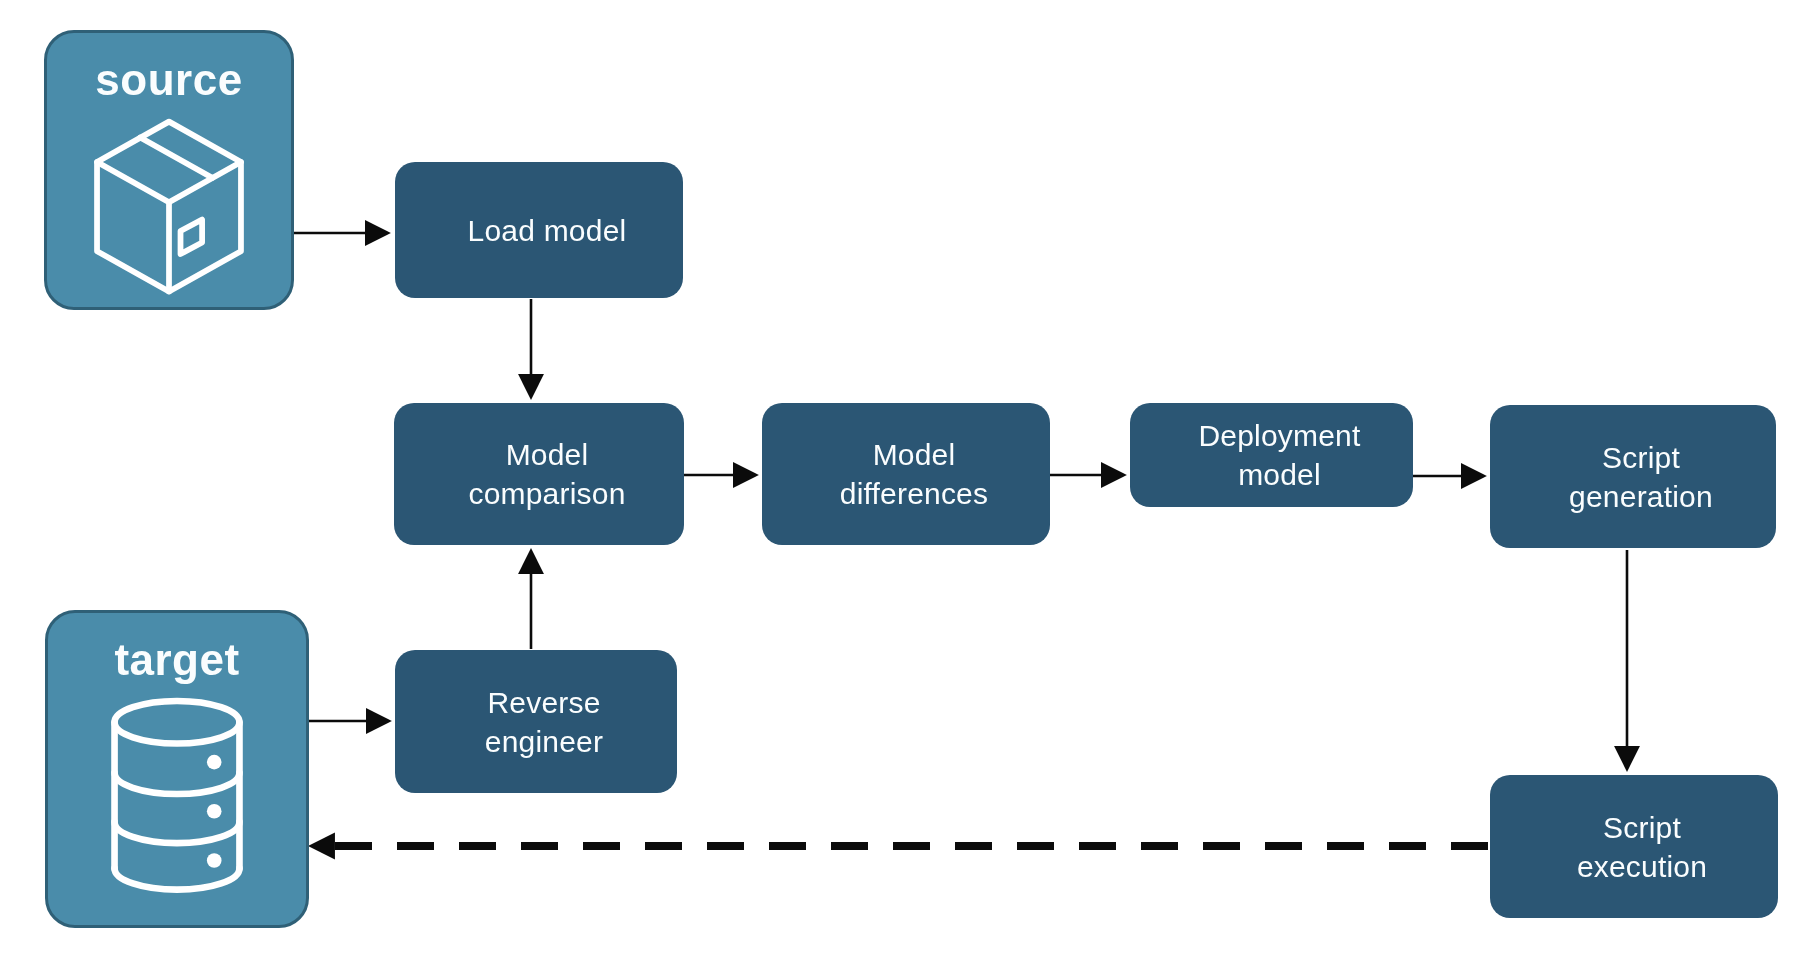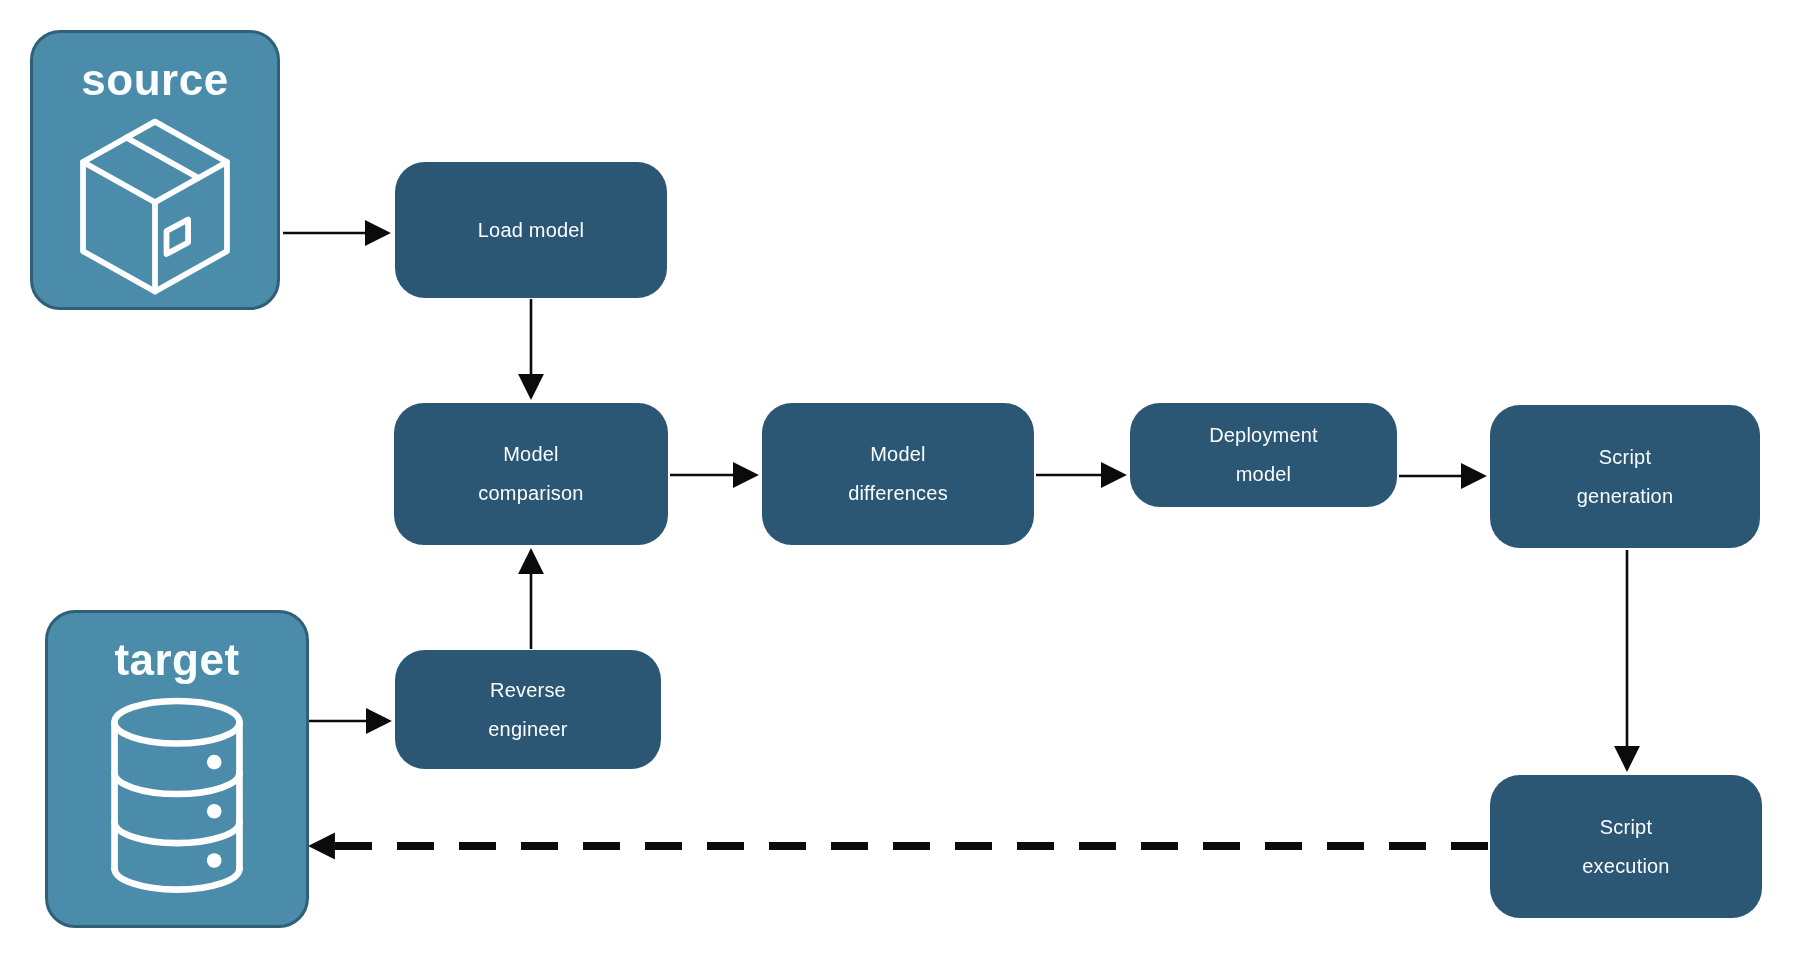--- a/index.html
+++ b/index.html
@@ -12,56 +12,57 @@
   }
   .edges{position:absolute;left:0;top:0;width:1800px;height:959px;}
   .edges line{stroke:var(--arrow,#0b0b0b);}
   .edges .solid{stroke-width:2.6;}
   .edges .dashed{stroke-width:8;stroke-dasharray:37 25;}
   marker path{fill:var(--arrow,#0b0b0b);}
 
   .node{
     position:absolute;
     background:var(--node-fill,#2B5674);
-    border-radius:30px;
+    border-radius:20px;
     color:var(--node-text,#fafdfe);
     display:flex;flex-direction:column;
     align-items:center;justify-content:center;
-    font-size:20px;line-height:39px;
+    font-size:30px;line-height:39px;
     text-align:center;
     letter-spacing:0.2px;
+    padding-left:16px;
   }
   .entity{
     position:absolute;
     background:var(--entity-fill,#4A8CAA);
     border:3px solid var(--entity-border,#2F6077);
     border-radius:30px;
     box-sizing:border-box;
     display:flex;flex-direction:column;
     align-items:center;
     color:var(--node-text,#ffffff);
   }
   .entity-title{
     font-weight:bold;
     font-size:44px;
     margin-top:22px;
     letter-spacing:0.5px;
   }
   .entity-icon{flex:0 0 auto;}
-  #source{left:30px;top:30px;width:250px;height:280px;}
+  #source{left:44px;top:30px;width:250px;height:280px;}
   #source .entity-icon{width:196px;height:190px;margin-top:8px;}
   #target{left:45px;top:610px;width:264px;height:318px;}
   #target .entity-icon{width:160px;height:206px;margin-top:8px;}
 
   #load-model       {left:395px; top:162px; width:272px; height:136px;}
   #model-comparison {left:394px; top:403px; width:274px; height:142px;}
   #model-differences{left:762px; top:403px; width:272px; height:142px;}
   #deployment-plan  {left:1130px;top:403px; width:267px; height:104px;}
   #script-generation{left:1490px;top:405px; width:270px; height:143px;}
-  #reverse-engineer {left:395px; top:650px; width:266px; height:119px;}
+  #reverse-engineer {left:395px; top:650px; width:266px; height:143px;}
   #script-execution {left:1490px;top:775px; width:272px; height:143px;}
 </style>
 </head>
 <body>
 
 <div class="canvas">
 
   <svg class="edges" viewBox="0 0 1800 959">
     <defs>
       <marker id="ah" viewBox="0 0 10 10" markerWidth="10" markerHeight="10" refX="8.5" refY="5" orient="auto">

